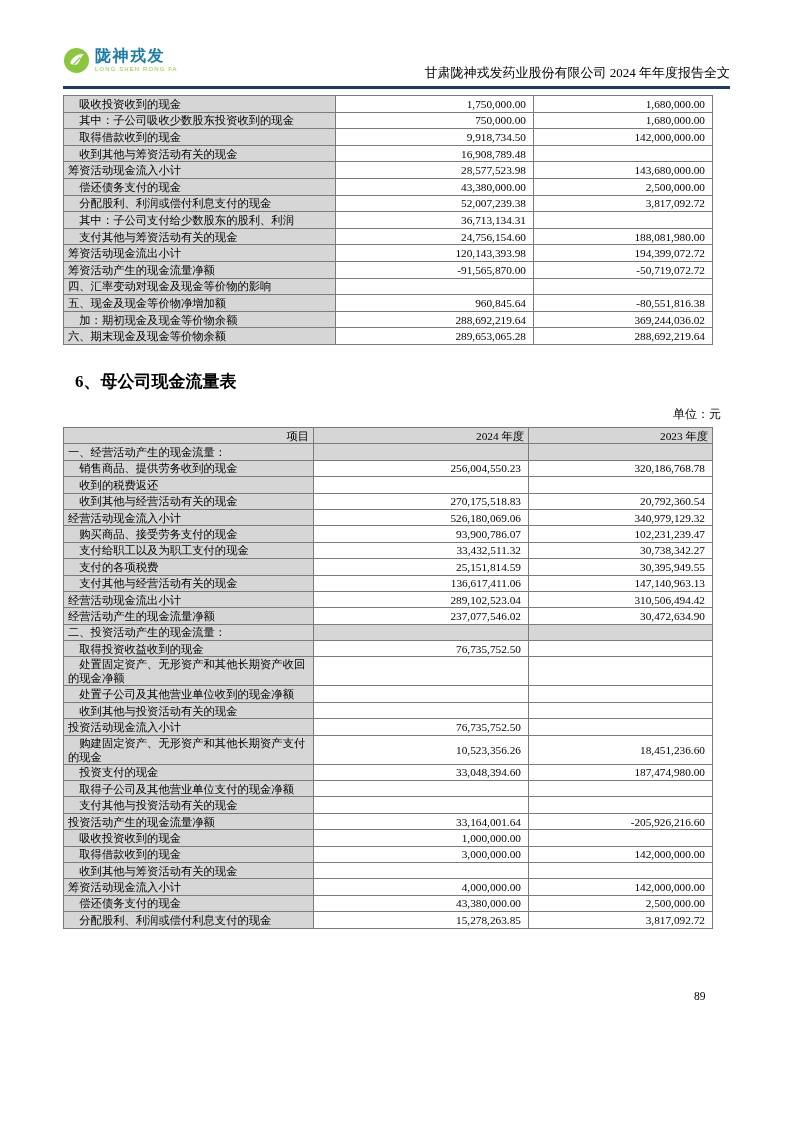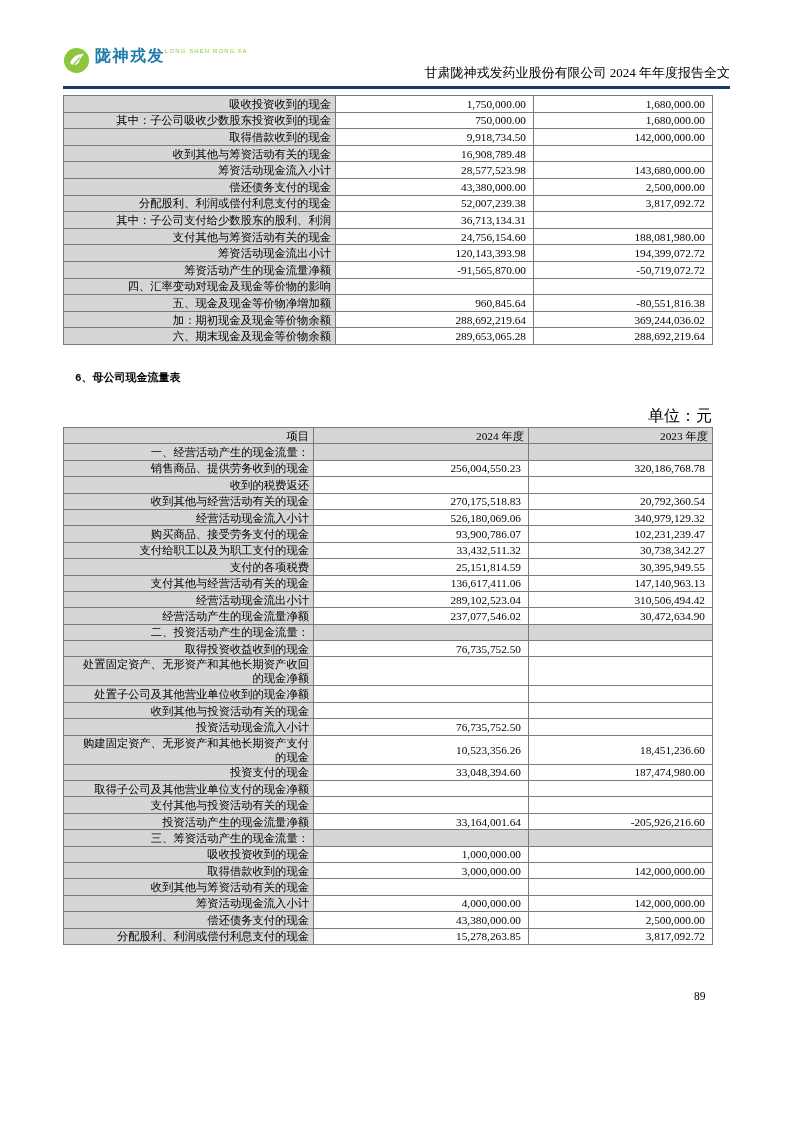--- a/index.html
+++ b/index.html
@@ -11,48 +11,48 @@
     width:793px;height:1122px;background:#fff;position:relative;
     font-family:"Liberation Serif","DejaVu Serif",serif;color:#000;
     overflow:hidden;
   }
   .page{position:absolute;inset:0;}
 
   
   .hdr{position:absolute;left:63px;top:44px;width:667px;height:46px;}
   .logo{position:absolute;left:0;top:3px;display:flex;align-items:flex-start;}
   .logo svg{display:block;}
-  .logo-txt{margin-left:5px;display:flex;flex-direction:row;}
+  .logo-txt{margin-left:5px;display:flex;flex-direction:column;}
   .logo-cn{font-family:"Liberation Sans","DejaVu Sans",sans-serif;font-weight:bold;
     font-size:16px;line-height:18px;color:var(--teal);letter-spacing:1.5px;}
   .logo-en{font-family:"Liberation Sans","DejaVu Sans",sans-serif;font-size:6px;
     color:var(--green);letter-spacing:1.1px;margin-top:1px;}
   .hdr-title{position:absolute;right:0;top:20px;font-size:13px;white-space:nowrap;}
   .hdr-rule{position:absolute;left:0;top:42px;width:667px;height:3px;background:var(--navy);}
 
   
   table{border-collapse:collapse;table-layout:fixed;font-size:11.3px;}
   td,th{border:1px solid var(--bline);padding:0 4px;line-height:14px;
     overflow:hidden;vertical-align:middle;}
-  td.label{background:var(--gray);text-align:right;}
+  td.label{background:var(--gray);text-align:left;}
   td.label.ind{text-indent:1em;}
   td.num{background:#fff;text-align:right;padding-right:7px;
     font-variant-numeric:tabular-nums;}
   tr.section-row td{background:var(--gray);}
   th{background:var(--gray);font-weight:normal;text-align:right;padding-left:48px;}
 
   #t1{position:absolute;left:63px;top:95px;width:649px;}
   #t1 td{height:15.6px;}
   #t2{position:absolute;left:63px;top:427px;width:649px;}
   #t2 td,#t2 th{height:15.4px;}
 
   .sec-heading{position:absolute;left:75px;top:370px;
-    font-family:Liberation Mono, monospace;
-    font-weight:bold;font-size:11px;}
-  .unit-label{position:absolute;right:81px;top:406px;font-size:16px;}
+    font-family:Liberation Serif, serif;
+    font-weight:bold;font-size:17px;}
+  .unit-label{position:absolute;right:72px;top:406px;font-size:12px;}
 
   .page-num{position:absolute;left:694px;top:990px;font-size:11.5px;}
 </style>
 </head>
 <body>
 
 <div class="page">
 
   <div class="hdr">
     <div class="logo">
@@ -277,25 +277,20 @@
         <tr>
           <td class="label ind">支付其他与投资活动有关的现金</td>
           <td class="num"></td>
           <td class="num"></td>
         </tr>
         <tr>
           <td class="label">投资活动产生的现金流量净额</td>
           <td class="num">33,164,001.64</td>
           <td class="num">-205,926,216.60</td>
         </tr>
-        <tr class="section-row">
-          <td class="label">三、筹资活动产生的现金流量：</td>
-          <td class="num"></td>
-          <td class="num"></td>
-        </tr>
         <tr>
           <td class="label ind">吸收投资收到的现金</td>
           <td class="num">1,000,000.00</td>
           <td class="num"></td>
         </tr>
         <tr>
           <td class="label ind">取得借款收到的现金</td>
           <td class="num">3,000,000.00</td>
           <td class="num">142,000,000.00</td>
         </tr>

